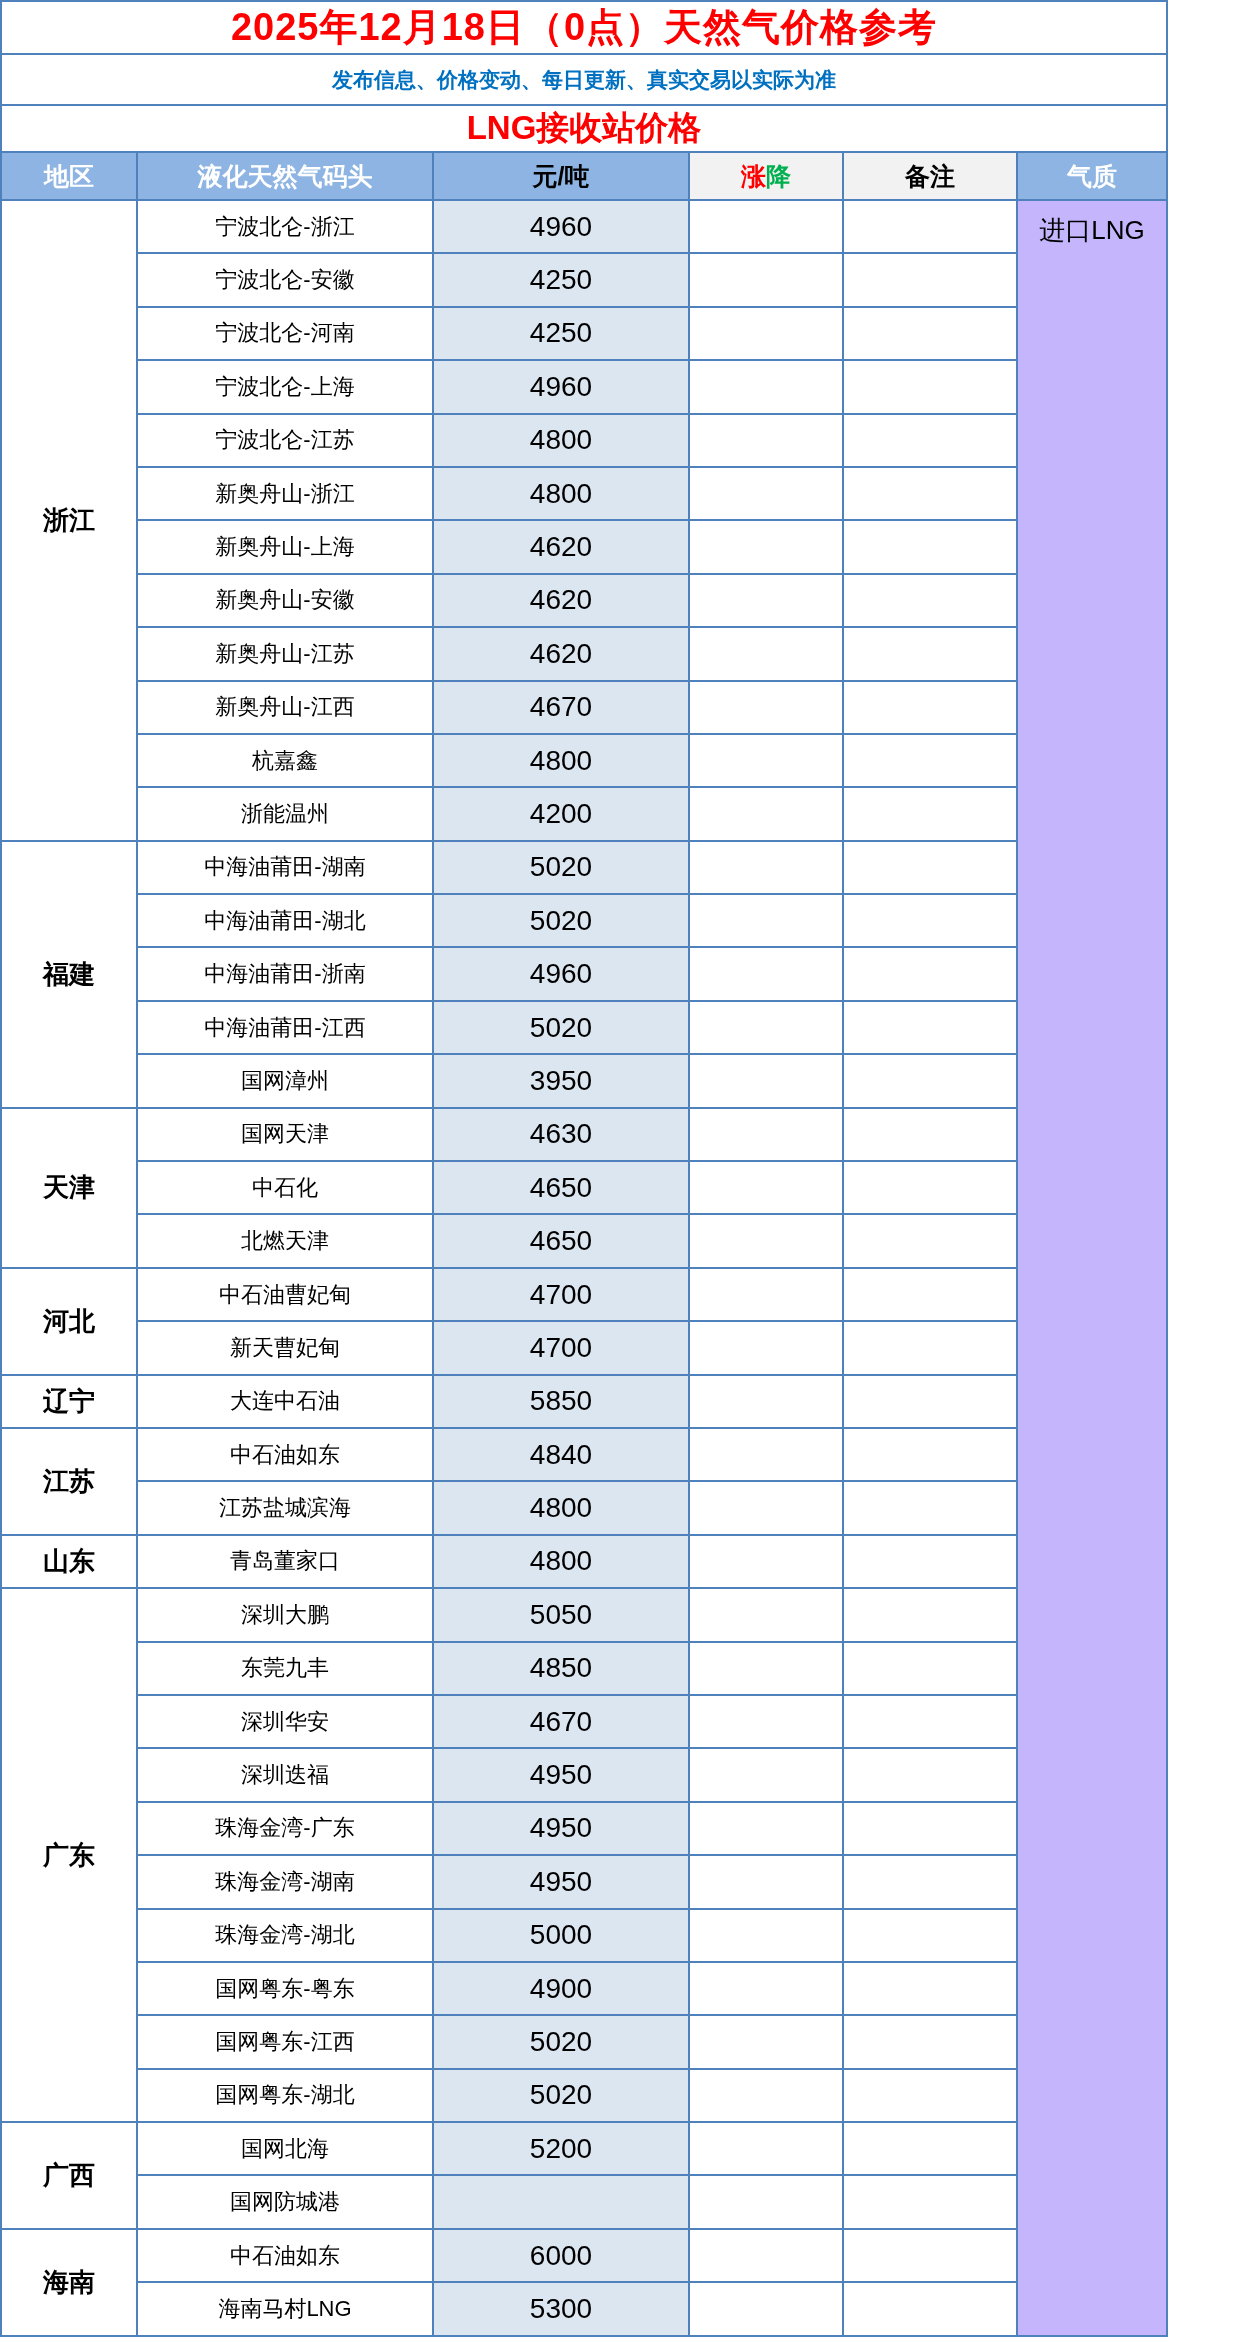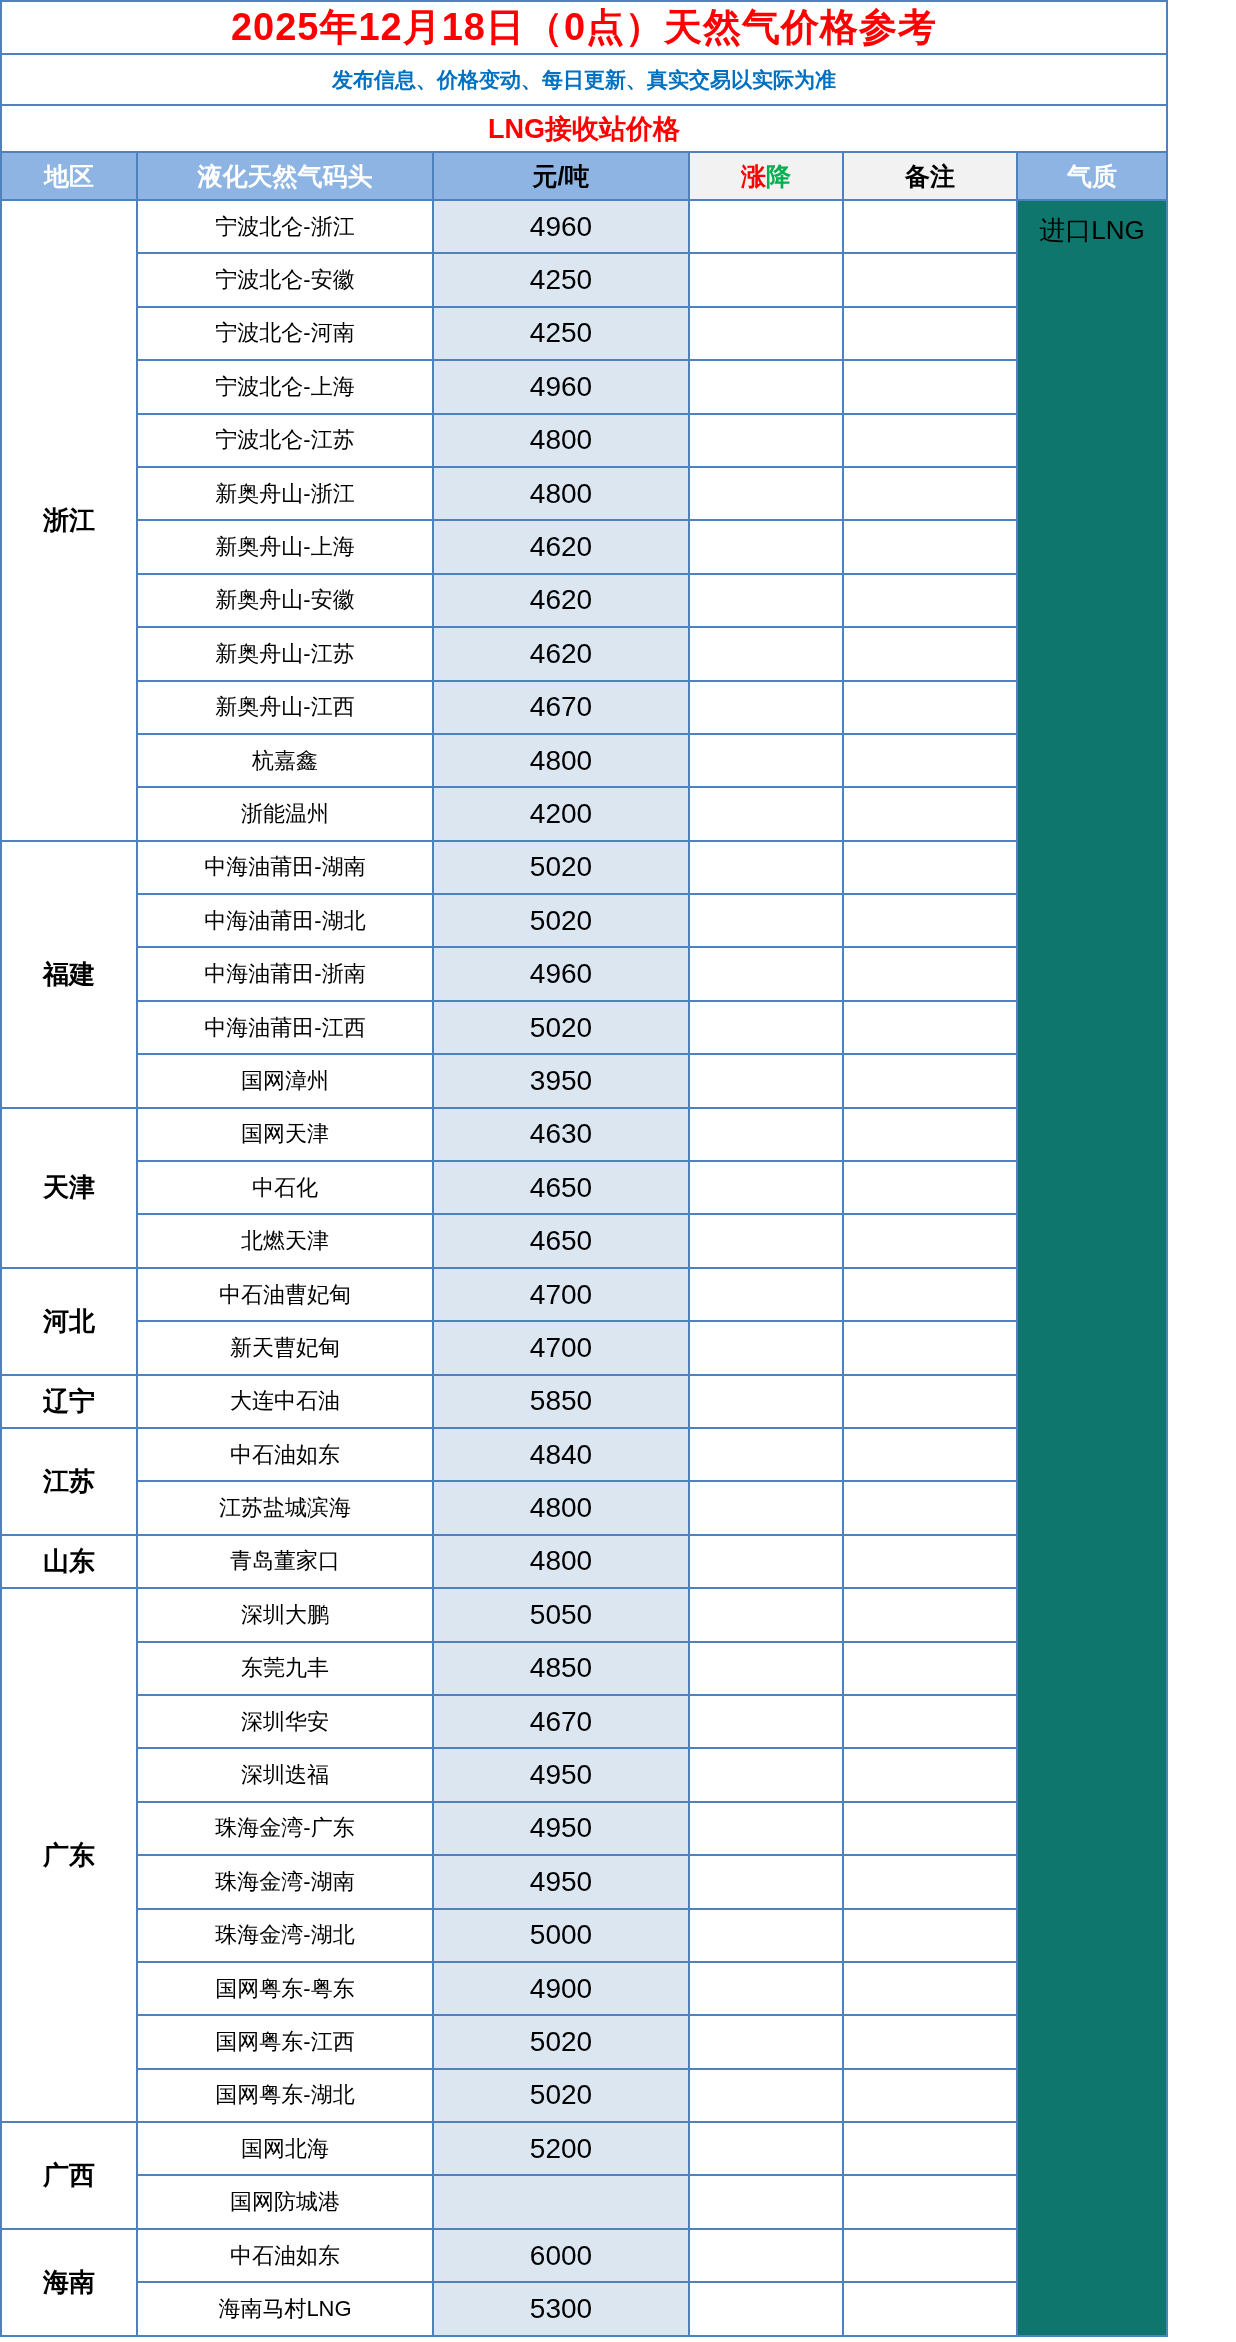--- a/index.html
+++ b/index.html
@@ -40,21 +40,21 @@
     font-size: 21px;
     font-weight: bold;
     background: #ffffff;
     margin-top: 26px;
   }
   td.section-row {
     height: 45px;
     text-align: center;
     vertical-align: middle;
     color: #FF0000;
-    font-size: 27px;
+    font-size: 33px;
     font-weight: bold;
     background: #ffffff;
   }
   
   tr.head-row { height: 48px; padding-left: 39px; }
   tr.head-row th {
     font-size: 25px;
     font-weight: bold;
     text-align: center;
     vertical-align: middle;
@@ -84,21 +84,21 @@
   td.price-cell {
     background: #DCE6F1;
     text-align: center;
     vertical-align: middle;
     font-size: 28px;
     color: #000000;
     margin-left: 47px;
   }
   td.change-cell, td.note-cell { background: #ffffff; }
   td.quality-cell {
-    background: #0f766e;
+    background: #c4b5fd;
     vertical-align: top;
     text-align: center;
   }
   td.quality-cell .quality-text {
     margin-top: 12px;
     font-size: 26px;
     color: #000000;
   }
 </style>
 </head>

